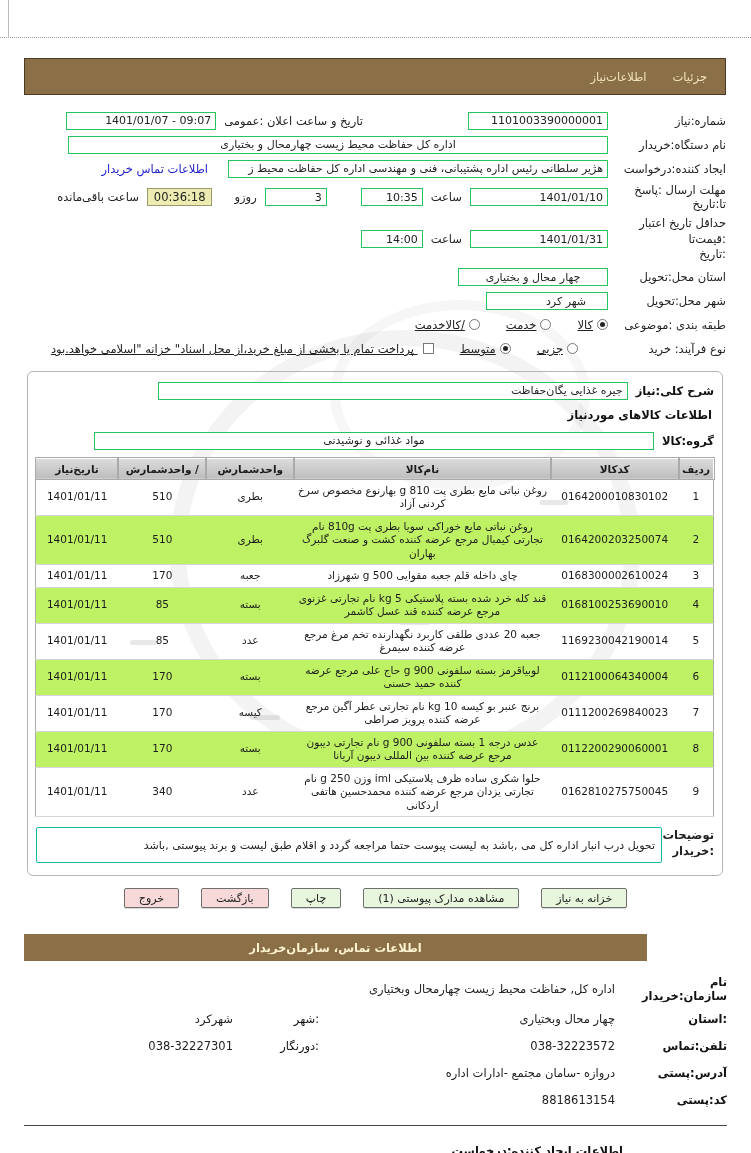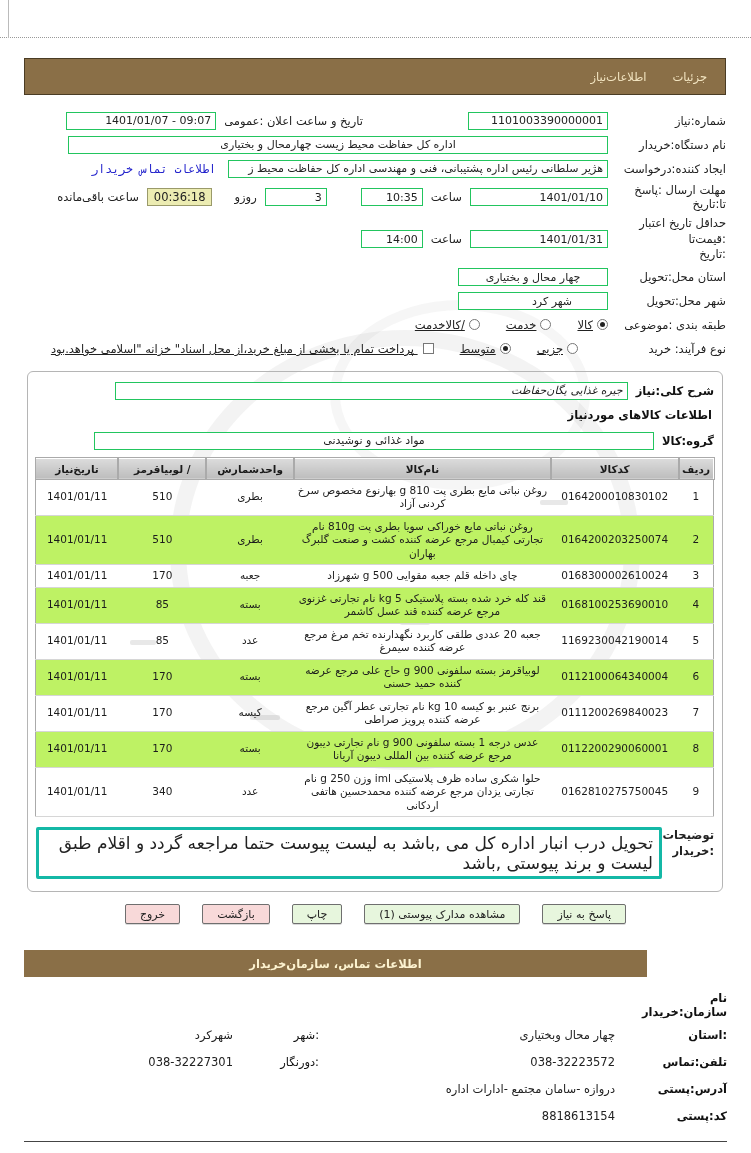--- a/index.html
+++ b/index.html
@@ -40,21 +40,21 @@
   .gform { margin: 16px 25px 0 24px; }
   .grow { display: flex; align-items: center; margin-bottom: 5px; min-height: 19px; }
   .glabel { width: 118px; flex: 0 0 118px; color: #1e1e1e; }
   .glabel.two-line { line-height: 1.35; }
   .gbox {
     border: 1px solid #22c55e; background: #fff; height: 18px;
     display: flex; align-items: center; padding: 0 4px;
     font-size: 11px; white-space: nowrap; overflow: hidden;
   }
   .lbl-mid { margin: 0 8px; white-space: nowrap; }
-  .link { color: #2323cc; margin-right: 12px; white-space: nowrap; cursor: pointer; font-family: Liberation Mono, monospace; }
+  .link { color: #2323cc; margin-right: 20px; white-space: nowrap; cursor: pointer; }
   .badge {
     border: 1px solid #9a9a6a; background: #ececb2; height: 18px;
     padding: 0 6px; display: flex; align-items: center; margin-right: 14px;
   }
   .radio { width: 11px; height: 11px; border: 1px solid #777; border-radius: 50%;
     display: inline-block; background: #fff; position: relative; margin-left: 4px; vertical-align: -1px; }
   .radio.checked::after { content: ""; position: absolute; inset: 2px; border-radius: 50%; background: #222; }
   .checkbox { width: 11px; height: 11px; border: 1px solid #777; display: inline-block;
     background: #fff; margin-left: 5px; vertical-align: -1px; }
   .opt { margin-left: 26px; white-space: nowrap; text-decoration: underline; }
@@ -77,22 +77,22 @@
   table.items td {
     border-bottom: 1px solid #d6d6d6; text-align: center; vertical-align: middle;
     padding: 4px 3px; line-height: 13.5px; color: #1c1c1c;
   }
   table.items { border: 1px solid #aaa; }
   table.items tr.alt td { background: #bef264; }
 
   .notes-row { display: flex; align-items: flex-start; margin-top: 4px; }
   .notes-label { font-weight: bold; width: 52px; flex: 0 0 52px; line-height: 1.4; text-align: right; }
   .notes-box {
-    border: 3px solid #14b8a6; border-radius: 2px; min-height: 36px; flex: 1;
-    padding: 3px 6px; font-size: 17px; display: flex; align-items: center;
+    border: 1px solid #14b8a6; border-radius: 2px; min-height: 36px; flex: 1;
+    padding: 3px 6px; font-size: 11px; display: flex; align-items: center;
   }
 
   
   .btnrow { display: flex; justify-content: center; gap: 22px; margin-top: 12px; }
   .btn {
     border: 1px solid #6f6f6f; border-radius: 2px; height: 20px;
     display: flex; align-items: center; justify-content: center;
     padding: 0 14px; font-size: 11px; cursor: pointer; white-space: nowrap;
     box-shadow: 0 1px 0 rgba(0,0,0,0.15);
   }
@@ -182,21 +182,21 @@
       <span class="gbox ltr" style="width:62px; justify-content:flex-end;">14:00</span>
     </div>
 
     <div class="grow">
       <span class="glabel">استان محل:تحویل</span>
       <span class="gbox" style="width:150px; justify-content:center;">چهار محال و بختیاری</span>
     </div>
 
     <div class="grow">
       <span class="glabel">شهر محل:تحویل</span>
-      <span class="gbox" style="width:150px; justify-content:center;padding-left:42px;">شهر کرد</span>
+      <span class="gbox" style="width:122px; justify-content:center;padding-left:42px;">شهر کرد</span>
     </div>
 
     <div class="grow">
       <span class="glabel">طبقه بندی :موضوعی</span>
       <span id="class-options"><span class="opt"><span class="radio checked"></span><span>کالا</span></span><span class="opt"><span class="radio"></span><span>خدمت</span></span><span class="opt"><span class="radio"></span><span>/کالاخدمت</span></span></span>
     </div>
 
     <div class="grow">
       <span class="glabel">نوع فرآیند: خرید</span>
       <span id="process-options" style="margin-right:30px;"><span class="opt"><span class="radio"></span><span>جزیی</span></span><span class="opt"><span class="radio checked"></span><span>متوسط</span></span></span>
@@ -204,21 +204,21 @@
         <span class="checkbox"></span>
         <span>پرداخت تمام یا بخشی از مبلغ خرید،از محل اسناد" خزانه "اسلامی خواهد.بود</span>
       </span>
     </div>
   </div>
 
   <div class="panel">
 
     <div class="prow">
       <span class="plabel">شرح کلی:نیاز</span>
-      <span class="gbox" style="width:513px;font-style:italic;">جیره غذایی یگان‌حفاظت</span>
+      <span class="gbox" style="width:470px;">جیره غذایی یگان‌حفاظت</span>
     </div>
 
     <div class="ptitle">اطلاعات  کالاهای موردنیاز</div>
 
     <div class="prow">
       <span class="plabel">گروه:کالا</span>
       <span class="gbox" style="width:560px; justify-content:center;">مواد غذائی و نوشیدنی</span>
     </div>
 
     <table class="items">
@@ -229,21 +229,21 @@
         <col style="width:88px">
           <col style="width:88px">
           <col style="width:83px">
       </colgroup>
       <thead>
         <tr>
           <th>ردیف</th>
           <th>کدکالا</th>
           <th>نام‌کالا</th>
           <th>واحدشمارش</th>
-          <th>/ لوبیاقرمز</th>
+          <th>/ واحدشمارش</th>
           <th>تاریخ‌نیاز</th>
         </tr>
       </thead>
       <tbody id="items-body">
           <tr>
             <td><span class="ltr">1</span></td>
             <td><span class="ltr">0164200010830102</span></td>
             <td><span>روغن نباتی مایع بطری پت 810 g بهارنوع مخصوص سرخ کردنی آزاد</span></td>
             <td><span>بطری</span></td>
             <td><span class="ltr">510</span></td>
@@ -319,32 +319,33 @@
     <div class="notes-row">
       <span class="notes-label">
         <span>توضیحات</span><br>
         <span>:خریدار</span>
       </span>
       <span class="notes-box">تحویل درب انبار اداره کل می ,باشد به لیست پیوست حتما مراجعه گردد و اقلام طبق لیست و برند پیوستی ,باشد</span>
     </div>
   </div>
 
   <div class="btnrow">
-    <span class="btn green">پاسخ به نیاز</span>
+    <span class="btn green">خزانه به نیاز</span>
     <span class="btn green">مشاهده مدارک پیوستی (1)</span>
     <span class="btn green">چاپ</span>
     <span class="btn pink">بازگشت</span>
     <span class="btn pink">خروج</span>
   </div>
 
   <div class="contact-bar">اطلاعات  تماس، سازمان‌خریدار</div>
 
   <div class="cgrid">
     <div class="crow">
       <span class="clabel">نام سازمان:خریدار</span>
+      <span class="cvalue">اداره کل, حفاظت محیط زیست چهارمحال وبختیاری</span>
     </div>
     <div class="crow">
       <span class="clabel">:استان</span>
       <span class="cvalue">چهار محال وبختیاری</span>
       <span class="clabel2">:شهر</span>
       <span class="cvalue2">شهرکرد</span>
     </div>
     <div class="crow">
       <span class="clabel">تلفن:تماس</span>
       <span class="cvalue ltr" style="text-align:right;">038-32223572</span>

